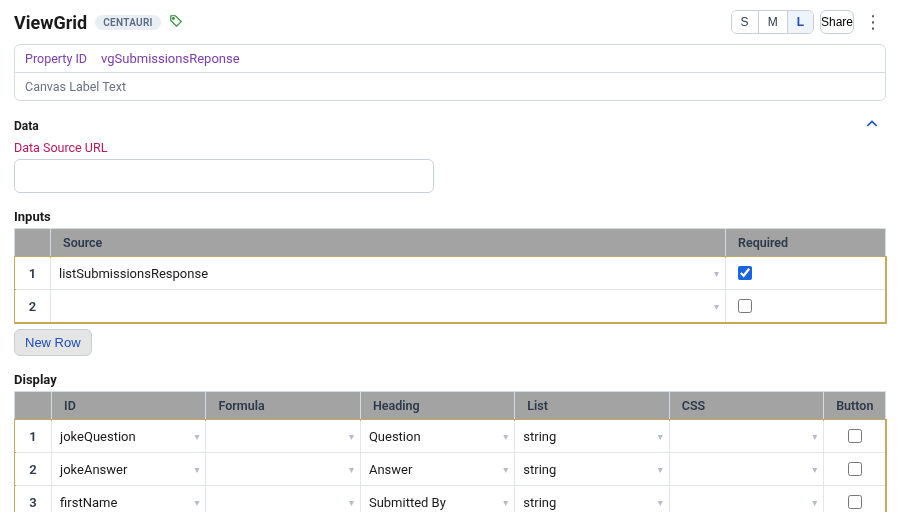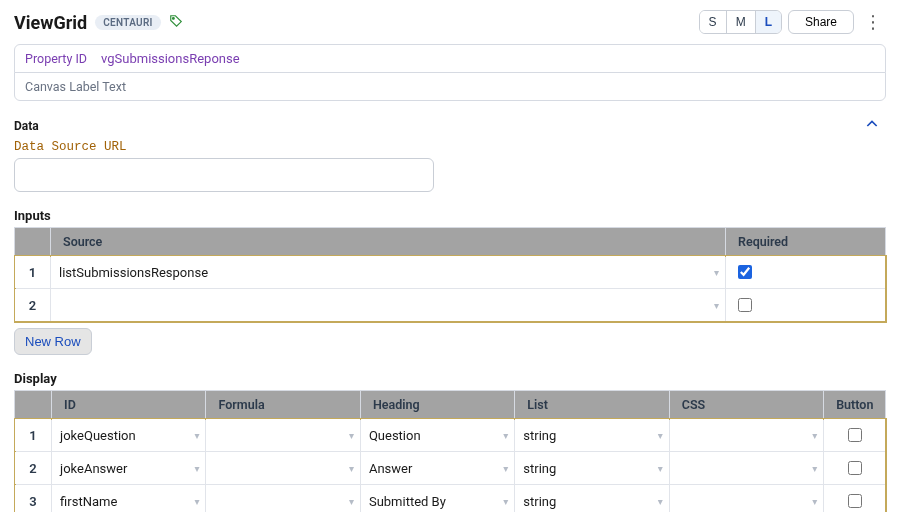--- a/index.html
+++ b/index.html
@@ -30,21 +30,21 @@
     display: inline-flex; border: 1px solid #c9ced6; border-radius: 6px; overflow: hidden;
   }
   .seg button {
     border: none; background: #fff; padding: 4px 9px; font-size: 12px; cursor: pointer;
     color: #2c3a4b;
   }
   .seg button + button { border-left: 1px solid #c9ced6; }
   .seg button.active { background: #eef4fb; color: #1b4dbd; font-weight:600; }
   .btn-outline {
     border: 1px solid #c9ced6; background: #fff; border-radius: 6px;
-    padding: 4px 16px; font-size: 12px; cursor: pointer;
+    padding: 4px 0; font-size: 12px; cursor: pointer;
   }
   .kebab { font-size: 18px; line-height: 1; cursor: pointer; padding: 0 4px; color:#555;}
 
   
   .prop-group { margin-top: 10px; }
   .prop-row {
     border: 1px solid #d6dae2; border-radius: 6px;
     display: flex; align-items: center;
     padding: 6px 10px; font-size: 13px;
     background: #fff;
@@ -53,21 +53,21 @@
   .prop-group .prop-row:first-child { border-bottom-left-radius:0; border-bottom-right-radius:0; }
   .prop-label { color: #6a7383; margin-right: 14px; font-size: 12.5px;}
   .prop-label.purple { color: #7a3eb1; }
   .prop-value { font-weight: 500; }
   .prop-value.purple { color: #7a3eb1; font-weight: 400; }
 
   
   .sec-row { display:flex; align-items:center; margin-top:14px; }
   .sec-title { font-size: 12px; font-weight: 700; }
   .sec-collapse { margin-left:auto; color:#1b4dbd; font-size: 18px; cursor:pointer; padding: 0 6px;}
-  .muted-label { color:#a16207; font-size:12.5px; margin-top:4px; display:block;font-family:Liberation Mono, monospace;}
+  .muted-label { color:#be185d; font-size:12.5px; margin-top:4px; display:block;}
 
   .text-input {
     width: 420px; max-width: 50%;
     border: 1px solid #c9ced6; border-radius: 6px;
     height: 34px; padding: 4px 8px; font-size: 13px;
     margin-top: 4px;
   }
 
   
   .subhead { font-size: 13px; font-weight:700; margin-top:16px; margin-bottom:4px; }

